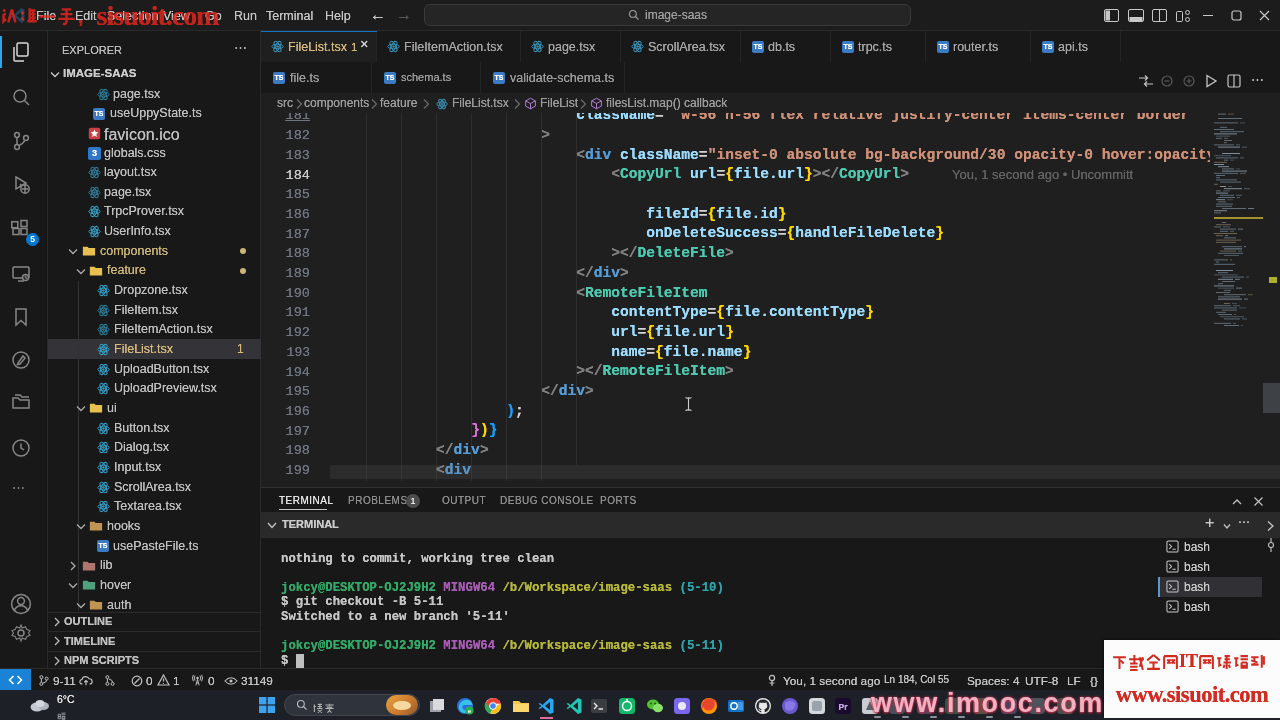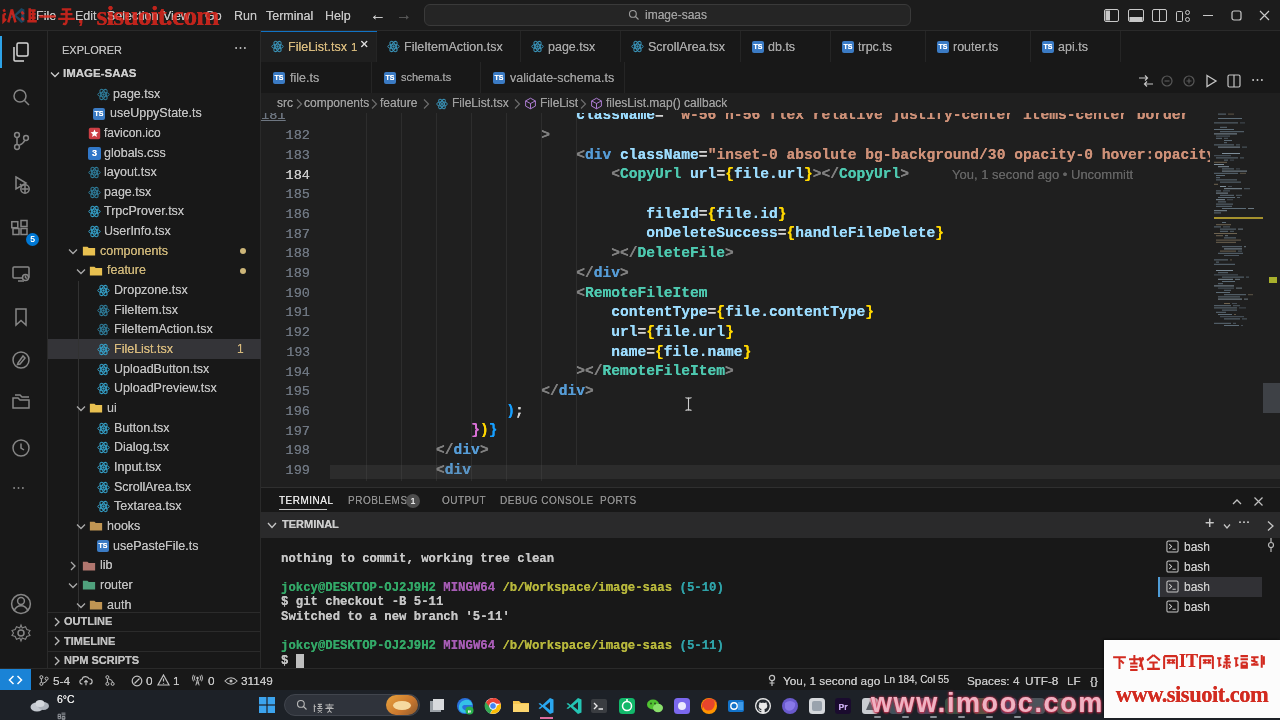--- a/index.html
+++ b/index.html
@@ -182,21 +182,21 @@
         </g>
         <circle cx="12" cy="12" r="2.2" fill="#2f7d9b"></circle>
       </svg>
       <div class="abs" style="left:113.0px;top:86.5px;font-size:12.5px;color:#bfbfbf;white-space:nowrap;">page.tsx</div>
 <div class="abs" style="left:93.0px;top:107.5px;width:12px;height:12px;background:#3b7bc4;border-radius:2px;color:#fff;font-size:7px;font-weight:bold;text-align:center;line-height:12px;">TS</div>
       <div class="abs" style="left:110.0px;top:106.0px;font-size:12.5px;color:#bfbfbf;white-space:nowrap;">useUppyState.ts</div>
 <svg class="abs" style="left:88.0px;top:126.5px" width="13" height="13" viewBox="0 0 16 16">
         <rect x="1" y="1" width="14" height="14" rx="2" fill="#cc3e44"></rect>
         <path fill="#fff" d="M8 3 L9.4 6.2 L12.8 6.5 L10.2 8.8 L11 12.2 L8 10.4 L5 12.2 L5.8 8.8 L3.2 6.5 L6.6 6.2 Z"></path>
       </svg>
-      <div class="abs" style="left:104.0px;top:125.5px;font-size:12px;color:#bfbfbf;white-space:nowrap;">favicon.ico</div>
+      <div class="abs" style="left:104.0px;top:125.5px;font-size:16px;color:#bfbfbf;white-space:nowrap;">favicon.ico</div>
 <div class="abs" style="left:88.0px;top:146.5px;width:13px;height:13px;background:#3177c8;border-radius:2px;color:#fff;font-size:9px;font-weight:bold;text-align:center;line-height:13px;">3</div>
       <div class="abs" style="left:104.0px;top:145.5px;font-size:12.5px;color:#bfbfbf;white-space:nowrap;">globals.css</div>
 <svg class="abs" style="left:88.0px;top:166.0px" width="13" height="13" viewBox="0 0 24 24">
         <g fill="none" stroke="#2f7d9b" stroke-width="1.8">
           <ellipse cx="12" cy="12" rx="10.5" ry="4.2"></ellipse>
           <ellipse cx="12" cy="12" rx="10.5" ry="4.2" transform="rotate(60 12 12)"></ellipse>
           <ellipse cx="12" cy="12" rx="10.5" ry="4.2" transform="rotate(120 12 12)"></ellipse>
         </g>
         <circle cx="12" cy="12" r="2.2" fill="#2f7d9b"></circle>
       </svg>
@@ -366,21 +366,21 @@
       <svg class="abs" style="left:82.0px;top:558.5px" width="14" height="14" viewBox="0 0 16 16">
         <path fill="#b0766e" d="M1 3 H6.2 L7.8 4.6 H15 V13 H1 Z"></path>
       </svg>
       <div class="abs" style="left:100.0px;top:558.0px;font-size:12.5px;color:#bfbfbf;white-space:nowrap;">lib</div>
 <svg class="abs" style="left:66.0px;top:578.0px" width="14" height="14" viewBox="0 0 14 14">
         <path d="M3 5.5 L7 9.5 L11 5.5" fill="none" stroke="#aaaaaa" stroke-width="1.3"></path>
       </svg>
       <svg class="abs" style="left:82.0px;top:578.0px" width="14" height="14" viewBox="0 0 16 16">
         <path fill="#4fa17c" d="M1 3 H6.2 L7.8 4.6 H15 V13 H1 Z"></path>
       </svg>
-      <div class="abs" style="left:100.0px;top:577.5px;font-size:12.5px;color:#bfbfbf;white-space:nowrap;">router</div>
+      <div class="abs" style="left:100.0px;top:577.5px;font-size:12.5px;color:#bfbfbf;white-space:nowrap;">hover</div>
 <svg class="abs" style="left:74.0px;top:598.0px" width="14" height="14" viewBox="0 0 14 14">
         <path d="M3 5.5 L7 9.5 L11 5.5" fill="none" stroke="#aaaaaa" stroke-width="1.3"></path>
       </svg>
       <svg class="abs" style="left:89.0px;top:598.0px" width="14" height="14" viewBox="0 0 16 16">
         <path fill="#c09553" d="M1 3 H6.2 L7.8 4.6 H15 V13 H1 Z"></path>
       </svg>
       <div class="abs" style="left:107.0px;top:597.5px;font-size:12.5px;color:#bfbfbf;white-space:nowrap;">auth</div>
 <div class="abs" style="left:48px;top:611.5px;width:213px;height:1px;background:#2b2b2b;"></div>
 <svg class="abs" style="left:50.0px;top:614.5px" width="14" height="14" viewBox="0 0 14 14">
         <path d="M5 3 L9 7 L5 11" fill="none" stroke="#bbbbbb" stroke-width="1.3"></path>
@@ -522,21 +522,21 @@
 <svg class="abs" style="left:578px;top:98px" width="10" height="12" viewBox="0 0 10 12">
         <path d="M3 1.5 L7.5 6 L3 10.5" stroke="#6d6d6d" fill="none" stroke-width="1.2"></path>
       </svg>
 <svg class="abs" style="left:590px;top:97px" width="13" height="13" viewBox="0 0 16 16">
         <path d="M8 1.5 L14 4.8 V11.2 L8 14.5 L2 11.2 V4.8 Z M2 4.8 L8 8 L14 4.8 M8 8 V14.5" stroke="#b180d7" fill="none" stroke-width="1.2"></path>
       </svg>
 <div class="abs" style="left:606px;top:96px;font-size:12px;color:#9d9d9d;white-space:nowrap;">filesList.map() callback</div>
     </div>
 
   <div id="editor" class="abs" style="left:261px;top:113px;width:1019px;height:374px;background:#1f1f1f;overflow:hidden;">
-      <div class="abs mono" style="left:0;top:-4.6px;width:49px;font-size:13.6px;color:#6e7681;text-decoration:underline;">181</div>
+      <div class="abs mono" style="left:0;top:-4.6px;width:49px;text-align:right;font-size:13.6px;color:#6e7681;text-decoration:underline;">181</div>
       <div class="abs mono" style="left:0;top:15.1px;width:49px;text-align:right;font-size:13.6px;color:#6e7681;">182</div>
       <div class="abs mono" style="left:0;top:34.8px;width:49px;text-align:right;font-size:13.6px;color:#6e7681;">183</div>
       <div class="abs mono" style="left:0;top:54.5px;width:49px;text-align:right;font-size:13.6px;color:#cccccc;">184</div>
       <div class="abs mono" style="left:0;top:74.2px;width:49px;text-align:right;font-size:13.6px;color:#6e7681;">185</div>
       <div class="abs mono" style="left:0;top:93.9px;width:49px;text-align:right;font-size:13.6px;color:#6e7681;">186</div>
       <div class="abs mono" style="left:0;top:113.6px;width:49px;text-align:right;font-size:13.6px;color:#6e7681;">187</div>
       <div class="abs mono" style="left:0;top:133.3px;width:49px;text-align:right;font-size:13.6px;color:#6e7681;">188</div>
       <div class="abs mono" style="left:0;top:153.0px;width:49px;text-align:right;font-size:13.6px;color:#6e7681;">189</div>
       <div class="abs mono" style="left:0;top:172.7px;width:49px;text-align:right;font-size:13.6px;color:#6e7681;">190</div>
       <div class="abs mono" style="left:0;top:192.4px;width:49px;text-align:right;font-size:13.6px;color:#6e7681;">191</div>
@@ -776,21 +776,21 @@
       <div class="abs" style="left:0;top:669px;width:31px;height:21px;background:#1a83d6;"></div>
 <svg class="abs" style="left:8px;top:675px" width="15" height="10" viewBox="0 0 15 10">
         <path d="M5.5 1 L1.5 5 L5.5 9 M9.5 1 L13.5 5 L9.5 9" stroke="#fff" fill="none" stroke-width="1.5"></path>
       </svg>
 <svg class="abs" style="left:38px;top:674px" width="12" height="13" viewBox="0 0 16 16">
         <circle cx="4.5" cy="3.5" r="2" stroke="#c2c2c2" fill="none" stroke-width="1.3"></circle>
         <circle cx="4.5" cy="12.5" r="2" stroke="#c2c2c2" fill="none" stroke-width="1.3"></circle>
         <circle cx="11.5" cy="5.5" r="2" stroke="#c2c2c2" fill="none" stroke-width="1.3"></circle>
         <path d="M4.5 5.5 V10.5 M11.5 7.5 Q11.5 10.5 6.5 11.5" stroke="#c2c2c2" fill="none" stroke-width="1.3"></path>
       </svg>
-<div class="abs" style="left:53px;top:674px;font-size:11.8px;color:#c6c6c6; white-space:nowrap;">5-4</div>
+<div class="abs" style="left:53px;top:674px;font-size:11.8px;color:#c6c6c6; white-space:nowrap;">9-11</div>
 <svg class="abs" style="left:79px;top:674px" width="14" height="13" viewBox="0 0 16 14">
         <path d="M4 11 Q1 11 1 8.5 Q1 6 3.5 5.8 Q4 2.5 7.5 2.5 Q10.5 2.5 11.5 5 Q15 5 15 8 Q15 11 12 11" stroke="#c2c2c2" fill="none" stroke-width="1.3"></path>
         <path d="M8 12.5 V7 M6 9 L8 7 L10 9" stroke="#c2c2c2" fill="none" stroke-width="1.3"></path>
       </svg>
 <svg class="abs" style="left:104px;top:674px" width="12" height="13" viewBox="0 0 16 16">
         <circle cx="4.5" cy="3.5" r="2" stroke="#c2c2c2" fill="none" stroke-width="1.3"></circle>
         <circle cx="4.5" cy="12.5" r="2" stroke="#c2c2c2" fill="none" stroke-width="1.3"></circle>
         <circle cx="11.5" cy="12.5" r="2" stroke="#c2c2c2" fill="none" stroke-width="1.3"></circle>
         <path d="M4.5 5.5 V10.5 M11.5 10.5 Q11.5 7 6.5 6" stroke="#c2c2c2" fill="none" stroke-width="1.3"></path>
       </svg>

